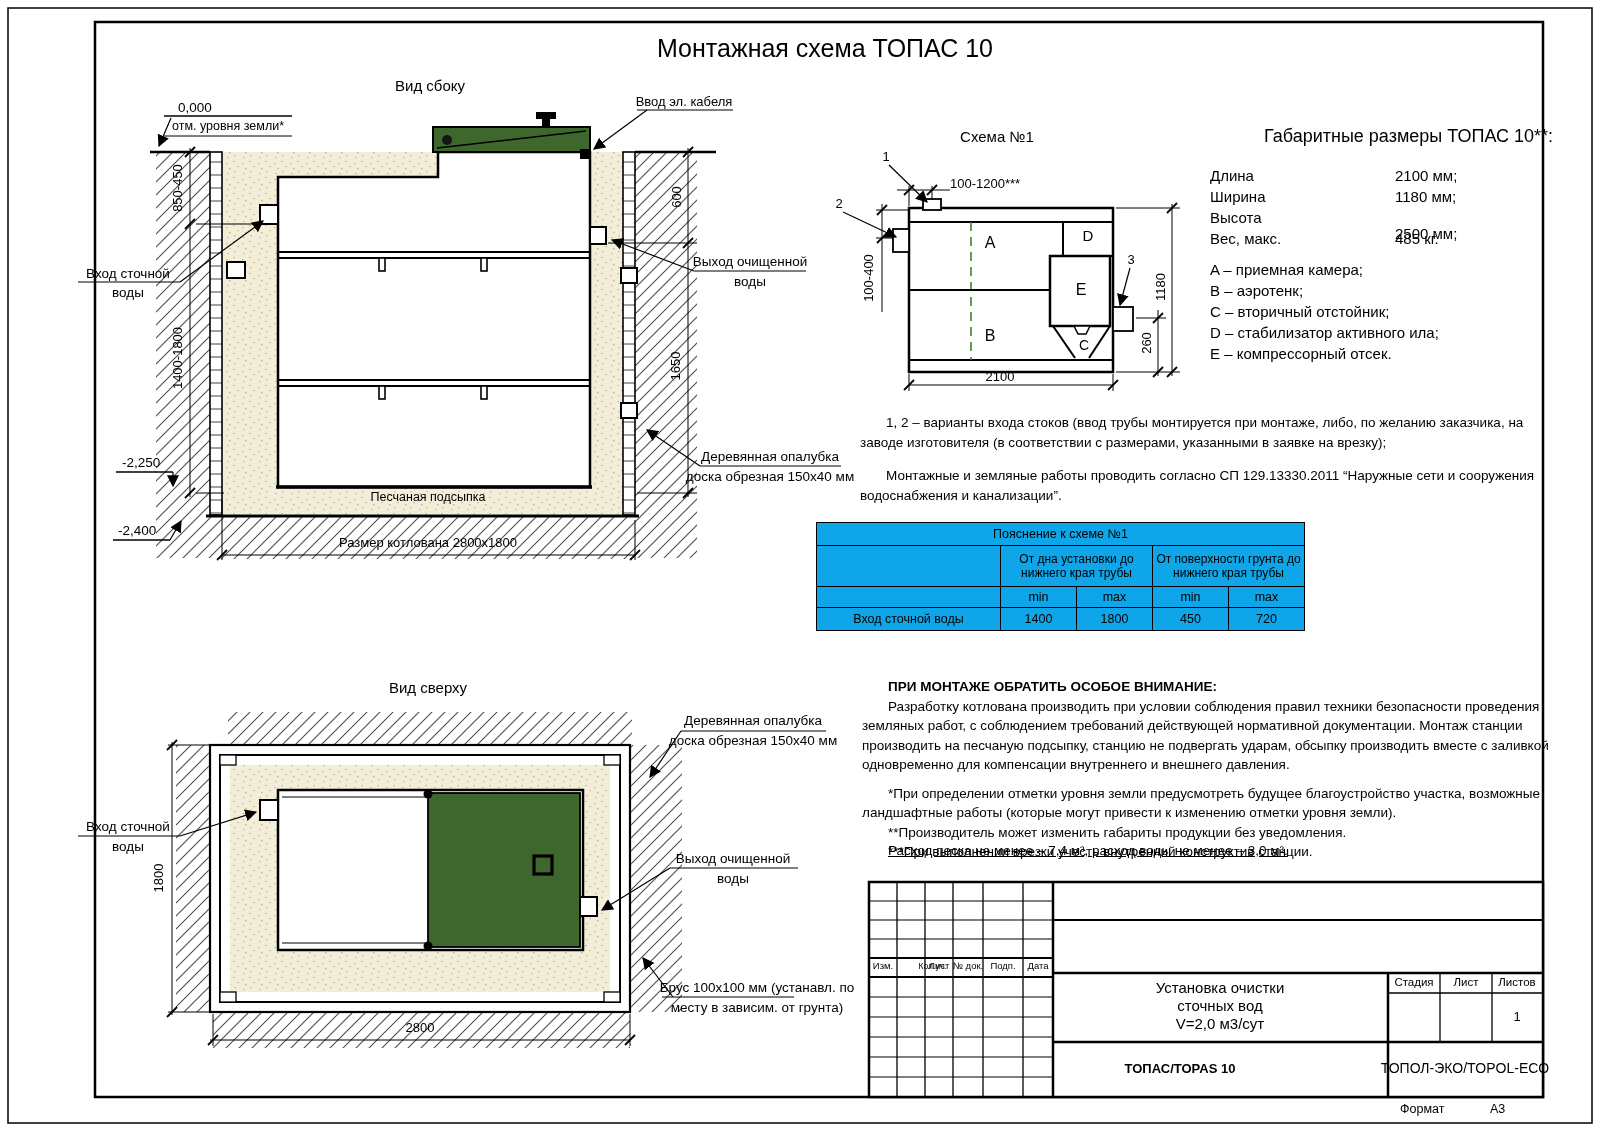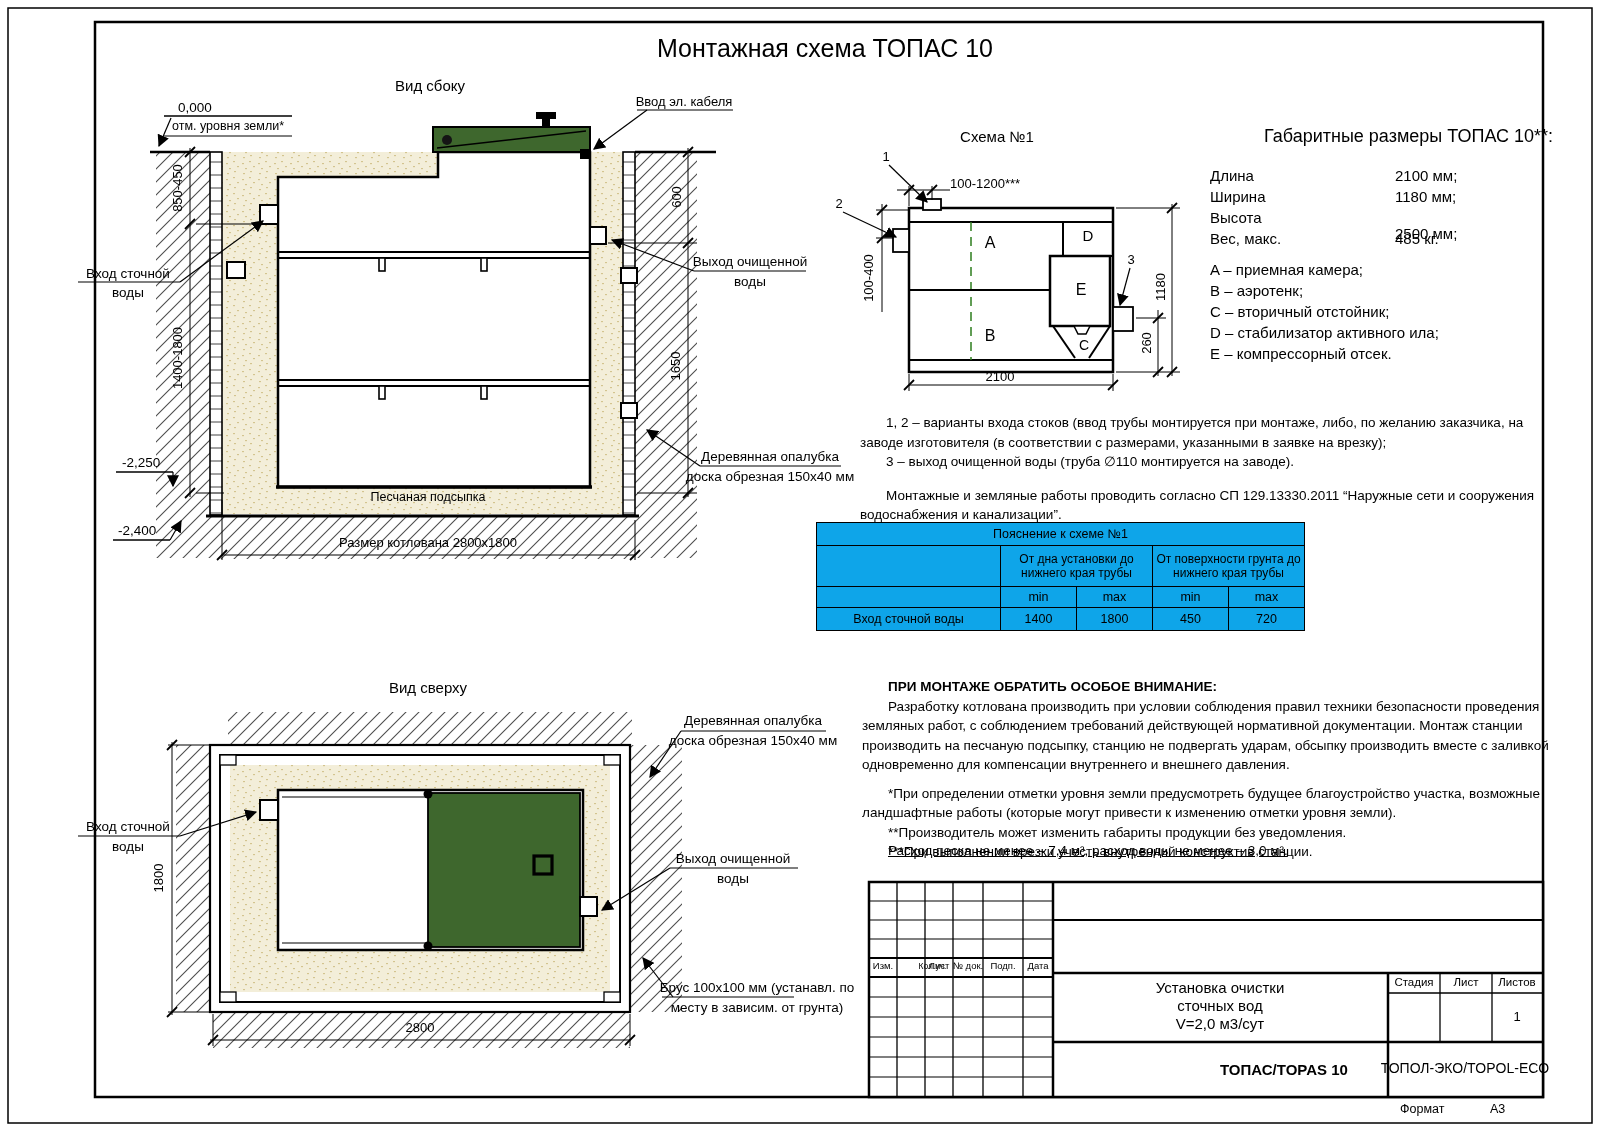--- a/index.html
+++ b/index.html
@@ -302,21 +302,20 @@
 <div class="t" style="left:1210px; top:231px; font-size:15px;">Вес, макс.</div>
 <div class="t" style="left:1395px; top:231px; font-size:15px;">485 кг.</div>
 <div class="t" style="left:1210px; top:262px; font-size:15px;">A – приемная камера;</div>
 <div class="t" style="left:1210px; top:283px; font-size:15px;">B – аэротенк;</div>
 <div class="t" style="left:1210px; top:304px; font-size:15px;">C – вторичный отстойник;</div>
 <div class="t" style="left:1210px; top:325px; font-size:15px;">D – стабилизатор активного ила;</div>
 <div class="t" style="left:1210px; top:346px; font-size:15px;">E – компрессорный отсек.</div>
 
 <div class="blk" style="left:860px; top:404px; width:692px;">
   <p>1, 2 – варианты входа стоков (ввод трубы монтируется при монтаже, либо, по желанию заказчика, на заводе изготовителя (в соответствии с размерами, указанными в заявке на врезку);</p>
-  <p>3 – выход очищенной воды (труба ∅110 монтируется на заводе).</p>
   <p style="margin-top:14px;">Монтажные и земляные работы проводить согласно СП 129.13330.2011 “Наружные сети и сооружения водоснабжения и канализации”.</p>
 </div>
 
 <table class="ptable">
   <colgroup>
         <col style="width:184px">
         <col style="width:76px">
         <col style="width:76px">
         <col style="width:76px">
         <col style="width:76px">
@@ -358,21 +357,21 @@
 
 <div class="t tc" style="left:883px; top:961px; font-size:9.5px;">Изм.</div>
 <div class="t tc" style="left:911px; top:962px; font-size:8.5px;padding-left:43px;">Кол.уч.</div>
 <div class="t tc" style="left:939px; top:961px; font-size:9.5px;">Лист</div>
 <div class="t tc" style="left:968px; top:961px; font-size:9.5px;">№ док.</div>
 <div class="t tc" style="left:1003px; top:961px; font-size:9.5px;">Подп.</div>
 <div class="t tc" style="left:1038px; top:961px; font-size:9.5px;">Дата</div>
 <div class="t tc" style="left:1220px; top:980px; font-size:15px;">Установка очистки</div>
 <div class="t tc" style="left:1220px; top:998px; font-size:15px;">сточных вод</div>
 <div class="t tc" style="left:1220px; top:1016px; font-size:15px;">V=2,0 м3/сут</div>
-<div class="t tc b" style="left:1284px; top:1062px; font-size:15px;">ТОПАС/TOPAS 10</div>
+<div class="t tc b" style="left:1180px; top:1062px; font-size:13px;">ТОПАС/TOPAS 10</div>
 <div class="t tc" style="left:1414px; top:976px; font-size:11.5px;">Стадия</div>
 <div class="t tc" style="left:1466px; top:976px; font-size:11.5px;">Лист</div>
 <div class="t tc" style="left:1517px; top:976px; font-size:11.5px;">Листов</div>
 <div class="t tc" style="left:1517px; top:1010px; font-size:13px;">1</div>
 <div class="t tc" style="left:1465px; top:1061px; font-size:14px;">ТОПОЛ-ЭКО/TOPOL-ECO</div>
 <div class="t" style="left:1400px; top:1102px; font-size:12.5px;">Формат</div>
 <div class="t" style="left:1490px; top:1102px; font-size:12.5px;">А3</div>
 
 </div>
 

